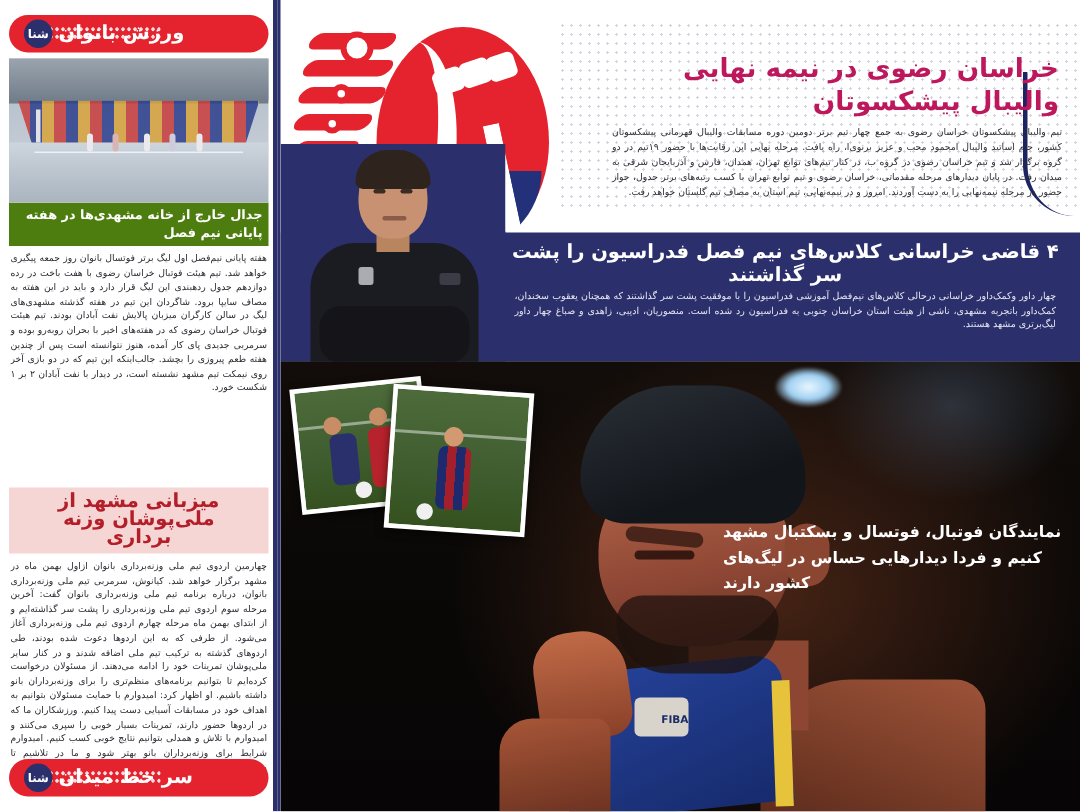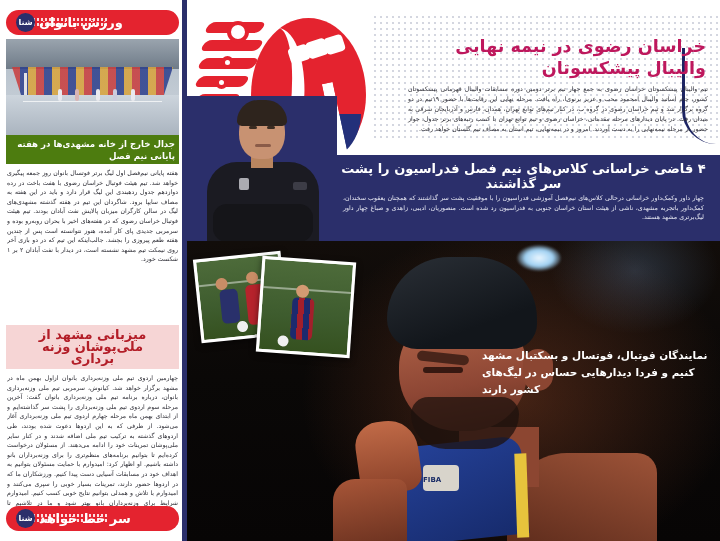--- a/index.html
+++ b/index.html
@@ -382,21 +382,21 @@
     transform: rotate(-6deg);
   }
   #player .jersey .stripe {
     position: absolute; right: -2px; top: 18px;
     width: 12px; height: 84px; background: #e7c33c; transform: rotate(4deg);
   }
   #player .fiba {
     position: absolute; left: 96px; top: 208px;
     width: 36px; height: 26px; border-radius: 4px;
     background: #d8d4cb;
-    font-size: 7px; color: #1b2d66; text-align: left;
+    font-size: 7px; color: #1b2d66; text-align: right;
     font-weight: bold; line-height: 30px;
     direction: ltr;
   }
   #player .hand {
     position: absolute; left: 30px; top: 164px;
     width: 62px; height: 72px;
     background: linear-gradient(180deg, #c06a47, #8a4129);
     border-radius: 24px 30px 16px 16px;
     transform: rotate(-8deg);
   }
@@ -721,19 +721,19 @@
 
     <div class="sb-body clip" style="height:150px;">هفته پایانی نیم‌فصل اول لیگ برتر فوتسال بانوان روز جمعه پیگیری خواهد شد. تیم هیئت فوتبال خراسان رضوی با هفت باخت در رده دوازدهم جدول ردهبندی این لیگ قرار دارد و باید در این هفته به مصاف سایپا برود. شاگردان این تیم در هفته گذشته مشهدی‌های لیگ در سالن کارگران میزبان پالایش نفت آبادان بودند. تیم هیئت فوتبال خراسان رضوی که در هفته‌های اخیر با بحران روبه‌رو بوده و سرمربی جدیدی پای کار آمده، هنوز نتوانسته است پس از چندین هفته طعم پیروزی را بچشد. جالب‌اینکه این تیم که در دو بازی آخر روی نیمکت تیم مشهد نشسته است، در دیدار با نفت آبادان ۲ بر ۱ شکست خورد.</div>
 
     <div class="sb-h2">میزبانی مشهد از ملی‌پوشان وزنه برداری</div>
 
     <div class="sb-body clip" style="height:160px;">چهارمین اردوی تیم ملی وزنه‌برداری بانوان ازاول بهمن ماه در مشهد برگزار خواهد شد. کیانوش، سرمربی تیم ملی وزنه‌برداری بانوان، درباره برنامه تیم ملی وزنه‌برداری بانوان گفت: آخرین مرحله سوم اردوی تیم ملی وزنه‌برداری را پشت سر گذاشته‌ایم و از ابتدای بهمن ماه مرحله چهارم اردوی تیم ملی وزنه‌برداری آغاز می‌شود. از طرفی که به این اردوها دعوت شده بودند، طی اردوهای گذشته به ترکیب تیم ملی اضافه شدند و در کنار سایر ملی‌پوشان تمرینات خود را ادامه می‌دهند. از مسئولان درخواست کرده‌ایم تا بتوانیم برنامه‌های منظم‌تری را برای وزنه‌برداران بانو داشته باشیم. او اظهار کرد: امیدوارم با حمایت مسئولان بتوانیم به اهداف خود در مسابقات آسیایی دست پیدا کنیم. ورزشکاران ما که در اردوها حضور دارند، تمرینات بسیار خوبی را سپری می‌کنند و امیدوارم با تلاش و همدلی بتوانیم نتایج خوبی کسب کنیم. امیدوارم شرایط برای وزنه‌برداران بانو بهتر شود و ما در تلاشیم تا وزنه‌برداری که هدف اصلی‌مان برای بازی‌های آسیایی ناگوبا هستند، به مدال برسند و روی سکو بروند.</div>
 
     <div id="sb-bottom-head">
       <div class="section-head">
         <div class="dots"></div>
-        <span class="title">سر خط خواهد</span>
+        <span class="title">سر خط میدان</span>
         <span class="badge">شنا</span>
       </div>
     </div>
   </div>
 
 </div>
 
 </body></html>

